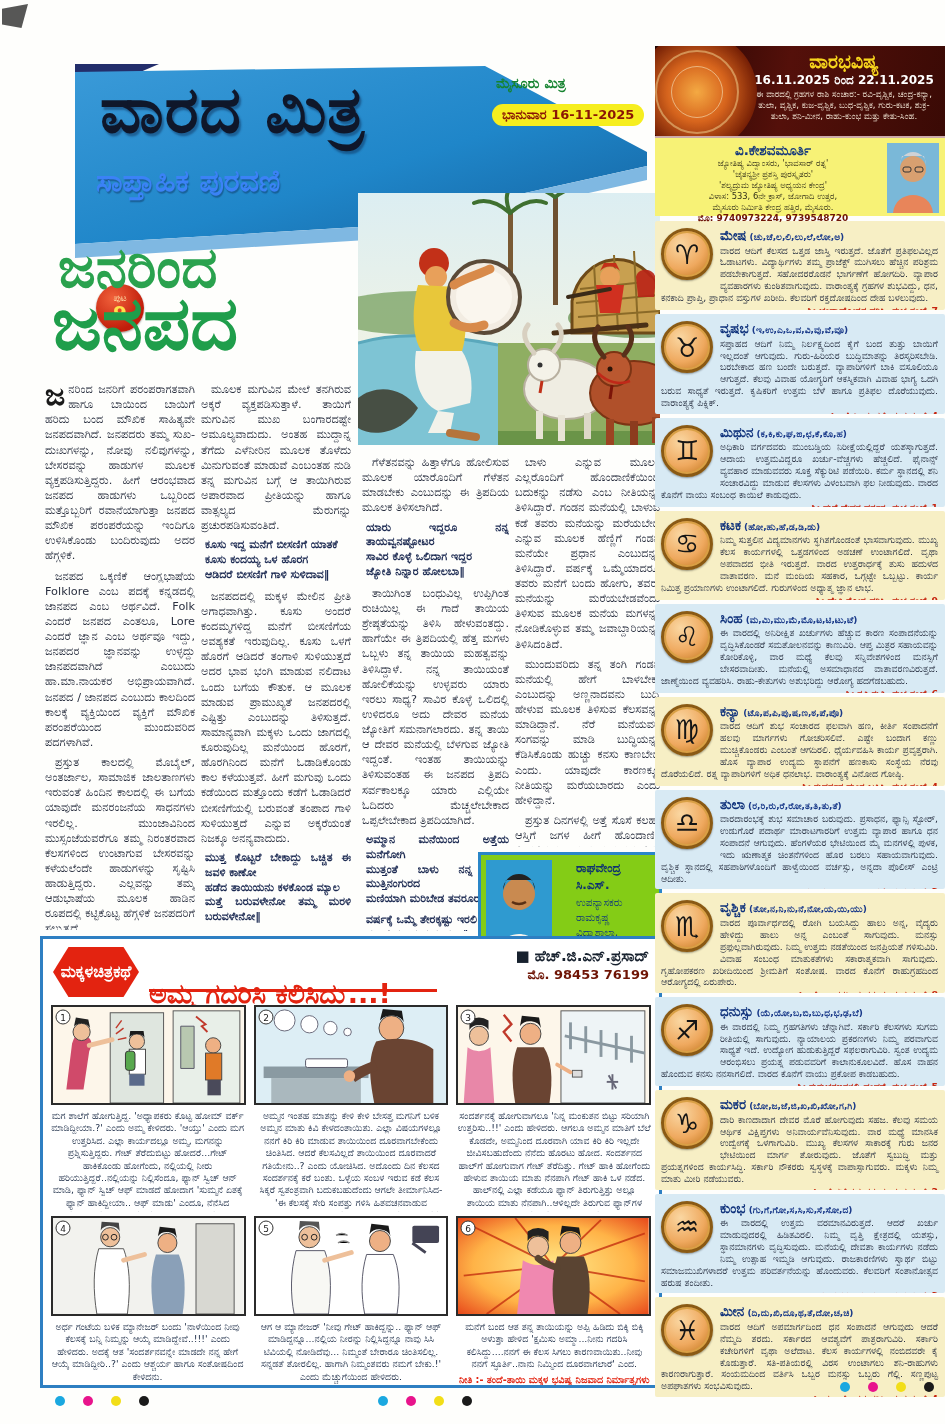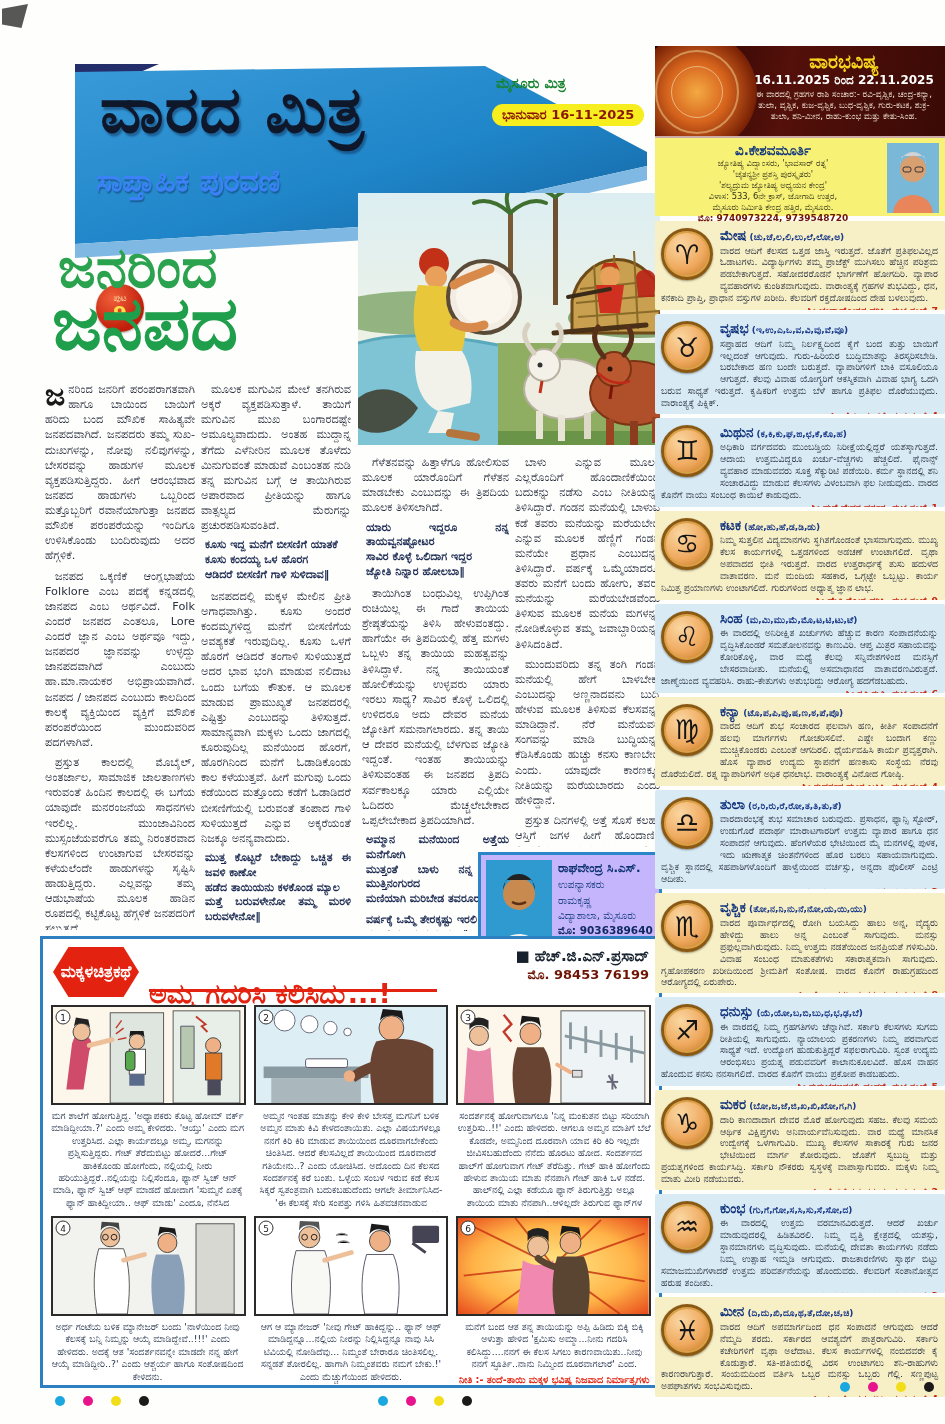--- a/index.html
+++ b/index.html
@@ -34,21 +34,21 @@
   #col4{left:515px;top:455px;width:145px;height:392px;}
   .para{margin:0 0 5px 0;text-indent:10px;}
   .verse{margin:4px 0 6px 4px;font-weight:bold;color:#1c2a52;white-space:pre-line;font-size:11px;line-height:1.35;}
   .dropcap{float:left;font-size:30px;font-weight:bold;line-height:.85;color:#1a1a1a;padding-right:3px;}
 
   
   #illus{position:absolute;left:358px;top:193px;width:302px;height:252px;overflow:hidden;}
 
   
   #author-box{position:absolute;left:478px;top:852px;width:184px;height:112px;border:3px solid #2a86c8;
-    background:#c4b5fd;display:flex;padding:5px;gap:6px;}
+    background:#84cc16;display:flex;padding:5px;gap:24px;}
   #author-box .photo{width:66px;height:98px;flex:none;}
   #author-box .info{font-size:10.5px;color:#123a7a;line-height:1.45;}
   #author-box .nm{font-weight:bold;font-size:12px;color:#0e3270;}
   #author-box .ph{font-weight:bold;color:#102a60;}
 
   
   #comic{position:absolute;left:40px;top:936px;width:622px;height:452px;border:3px solid #2e7fc2;
     background:#fff;padding:6px 8px;overflow:hidden;}
   #comic-header{position:relative;height:56px;}
   .badge{position:absolute;left:2px;top:2px;width:86px;height:50px;background:#e32310;color:#fff;

